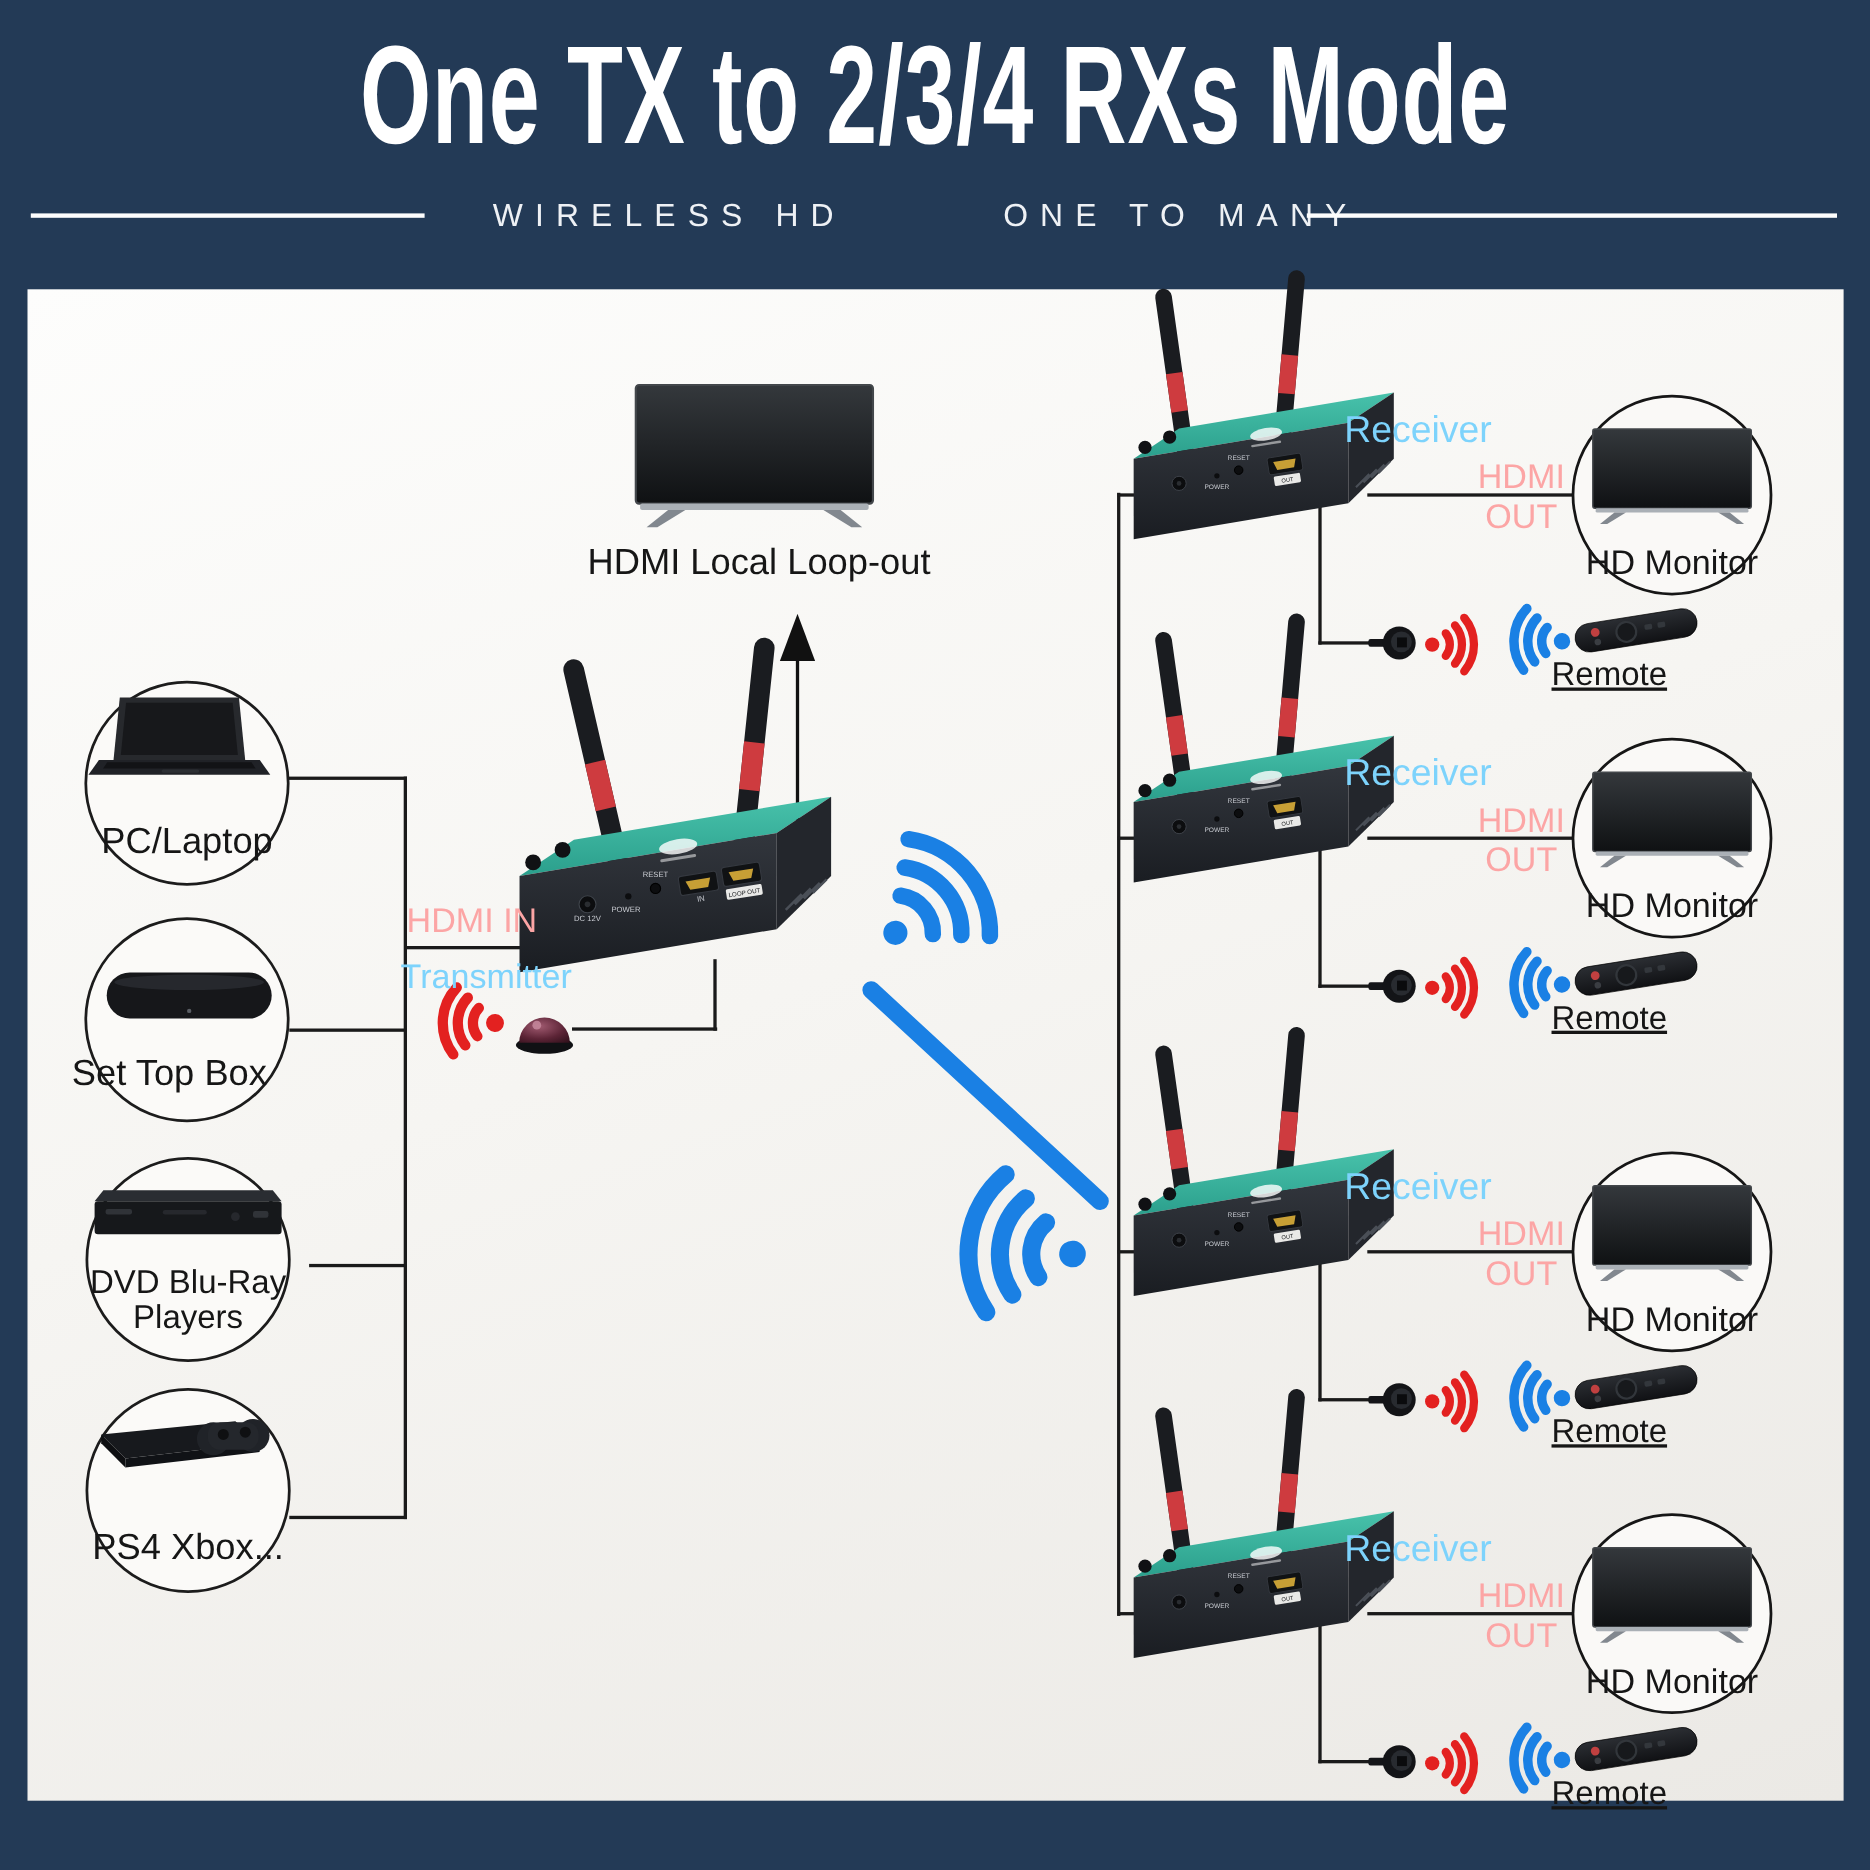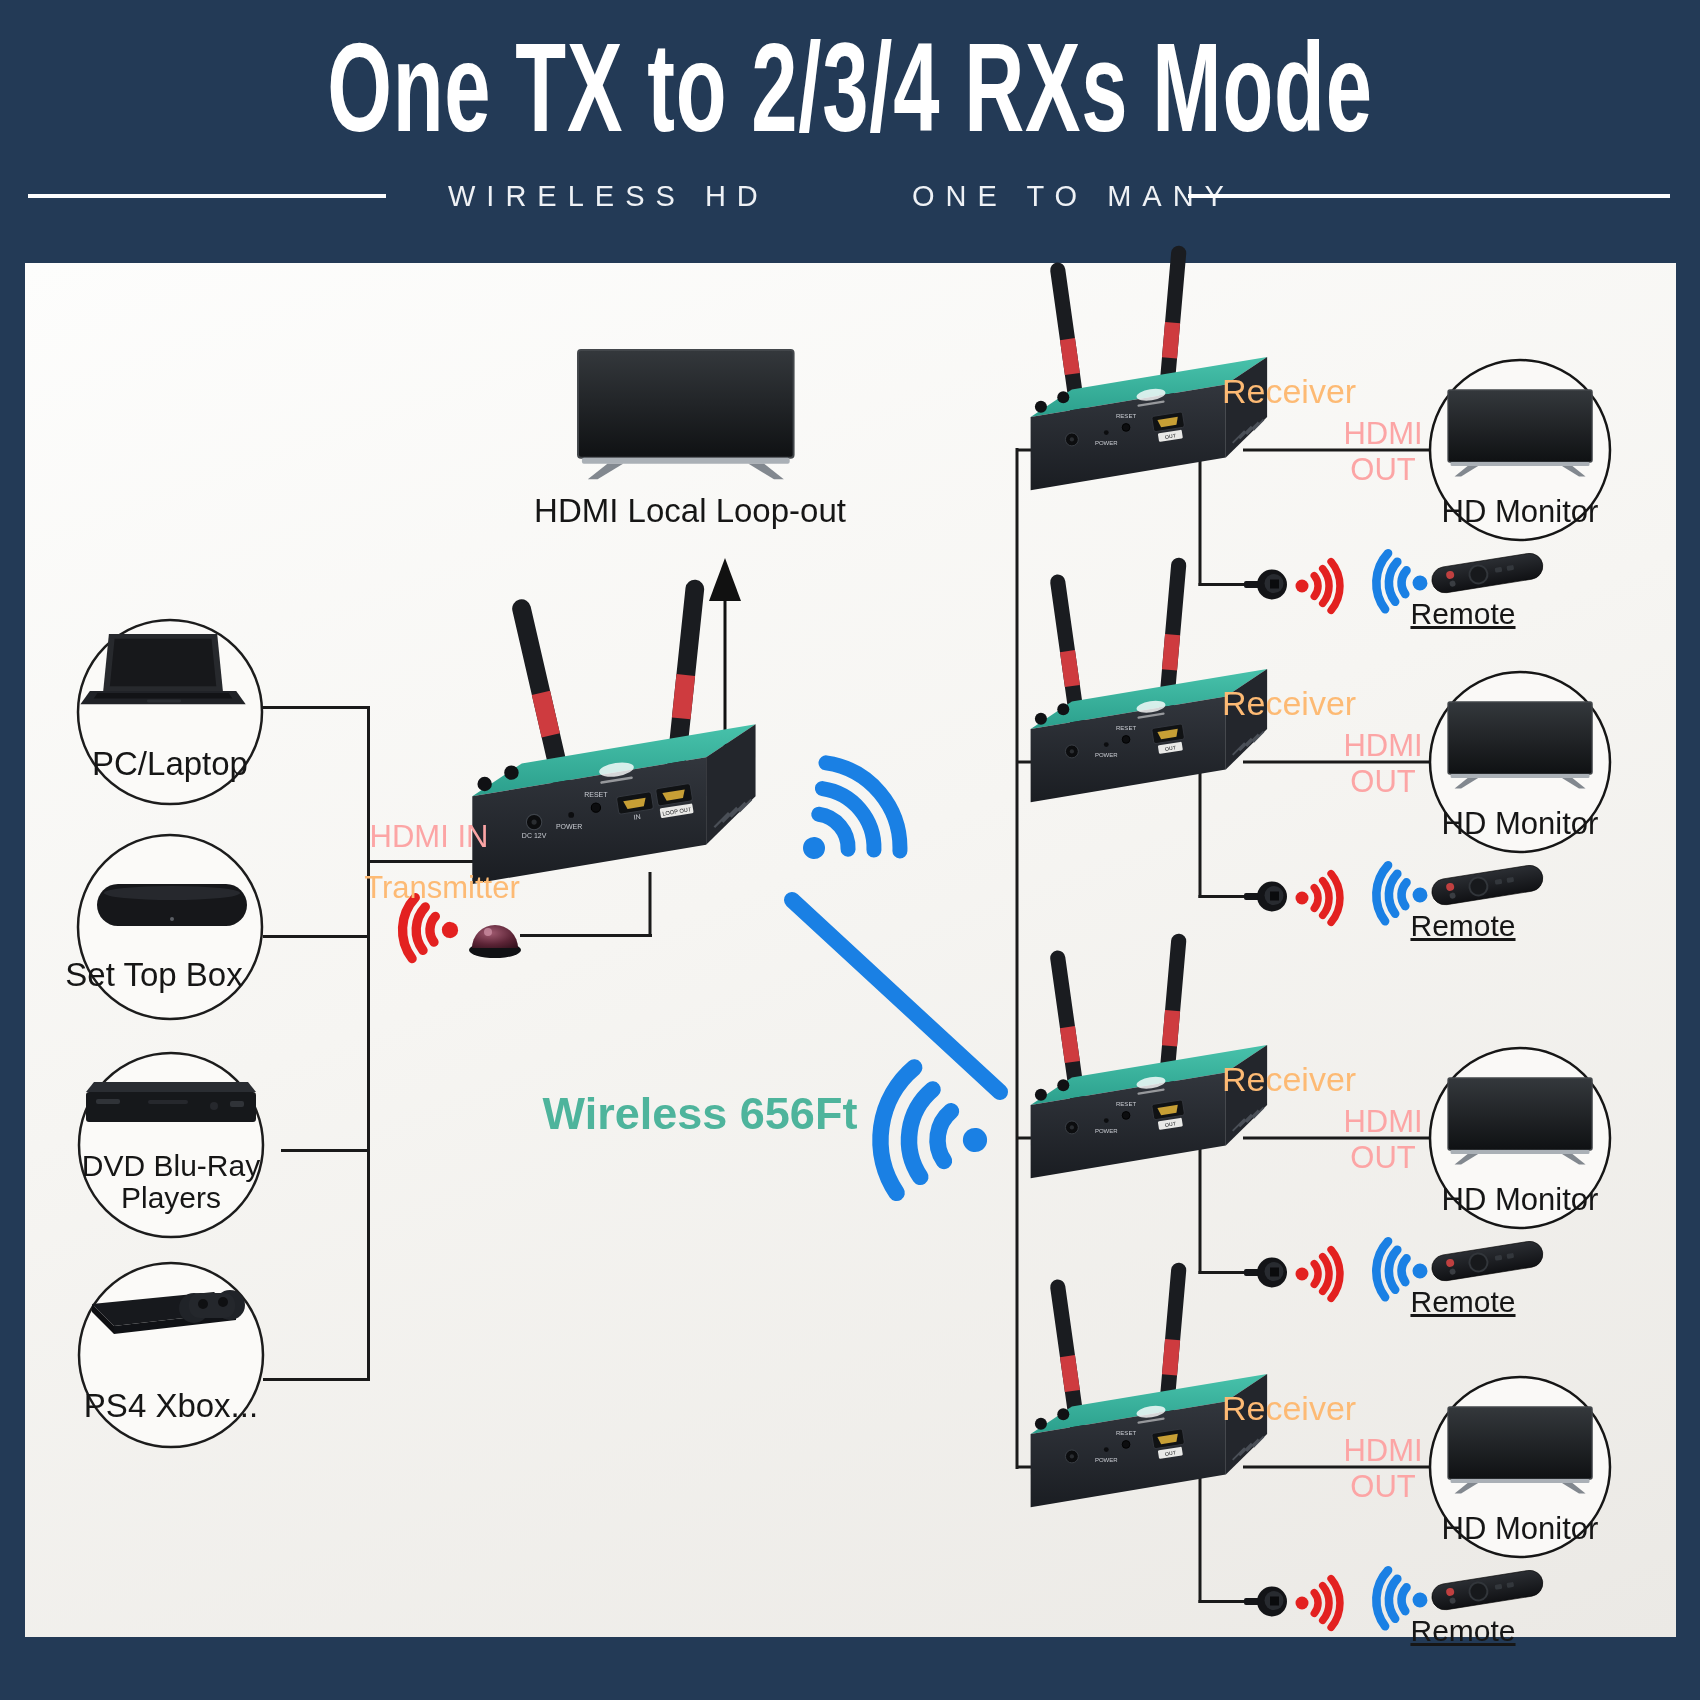--- a/index.html
+++ b/index.html
@@ -12,21 +12,21 @@
   .tag-l{left:404px;} .tag-r{left:868px;}
   .tagrule{position:absolute;top:194px;height:3.5px;background:#fdfdfd;}
   .rule-l{left:28px;width:358px;} .rule-r{left:1188px;width:482px;}
   .panel{position:absolute;left:25px;top:263px;width:1651px;height:1374px;
          background:linear-gradient(160deg,#fdfdfc 0%,#f6f5f2 45%,#ebe9e5 100%);}
   svg.art{position:absolute;left:0;top:0;width:1700px;height:1700px;}
   svg text{font-family:"Liberation Sans","DejaVu Sans",sans-serif;}
   .lbl{position:absolute;text-align:center;line-height:1.06;color:#161616;}
   .src{font-size:33px;}
   .src-sm{font-size:30px;}
-  .red{color:#fca5a5;} .blue{color:#fdba74;} .teal{color:#4eb49c;font-weight:bold;}
+  .red{color:#fca5a5;} .blue{color:#7dd3fc;} .teal{color:#4eb49c;font-weight:bold;}
   .hdmi-in{left:356px;width:146px;top:821px;font-size:31px;}
   .tx-lbl{left:360px;width:164px;top:872px;font-size:31px;}
   .loopout{left:518px;width:344px;top:494px;font-size:33px;}
   .wifi1{left:510px;width:380px;top:1090px;font-size:45px;}
   .wifi2{left:510px;width:380px;top:1140px;font-size:45px;}
   .rx-name{left:1222px;width:130px;top:calc(var(--b) - 77px);font-size:34px;}
   .rx-hdmi{left:1340px;width:86px;top:calc(var(--b) - 32px);font-size:31px;}
   .rx-out{left:1340px;width:86px;top:calc(var(--b) + 4px);font-size:31px;}
   .rx-mon{left:1428px;width:184px;top:calc(var(--b) + 46px);font-size:31px;}
   .rx-rem{left:1396px;width:134px;top:calc(var(--b) + 148px);font-size:30px;text-decoration:underline;}
@@ -259,21 +259,20 @@
 
   <span class="lbl src" style="left:78px;width:184px;top:747px;">PC/Laptop</span>
   <span class="lbl src" style="left:62px;width:184px;top:958px;">Set Top Box</span>
   <span class="lbl src-sm" style="position:absolute;text-align:center;left:79px;width:184px;top:1150px;">DVD Blu-Ray</span>
   <span class="lbl src-sm" style="position:absolute;text-align:center;left:79px;width:184px;top:1182px;">Players</span>
   <span class="lbl src" style="left:79px;width:184px;top:1389px;">PS4 Xbox...</span>
 
   <span class="lbl red hdmi-in">HDMI IN</span>
   <span class="lbl blue tx-lbl">Transmitter</span>
   <span class="lbl loopout">HDMI Local Loop-out</span>
-  <span class="lbl teal wifi1">Wireless 656Ft</span>
 
   <div style="--b:450px">
     <span class="lbl blue rx-name">Receiver</span>
     <span class="lbl red rx-hdmi">HDMI</span>
     <span class="lbl red rx-out">OUT</span>
     <span class="lbl rx-mon">HD Monitor</span>
     <span class="lbl rx-rem">Remote</span>
   </div>
   <div style="--b:762px">
     <span class="lbl blue rx-name">Receiver</span>

